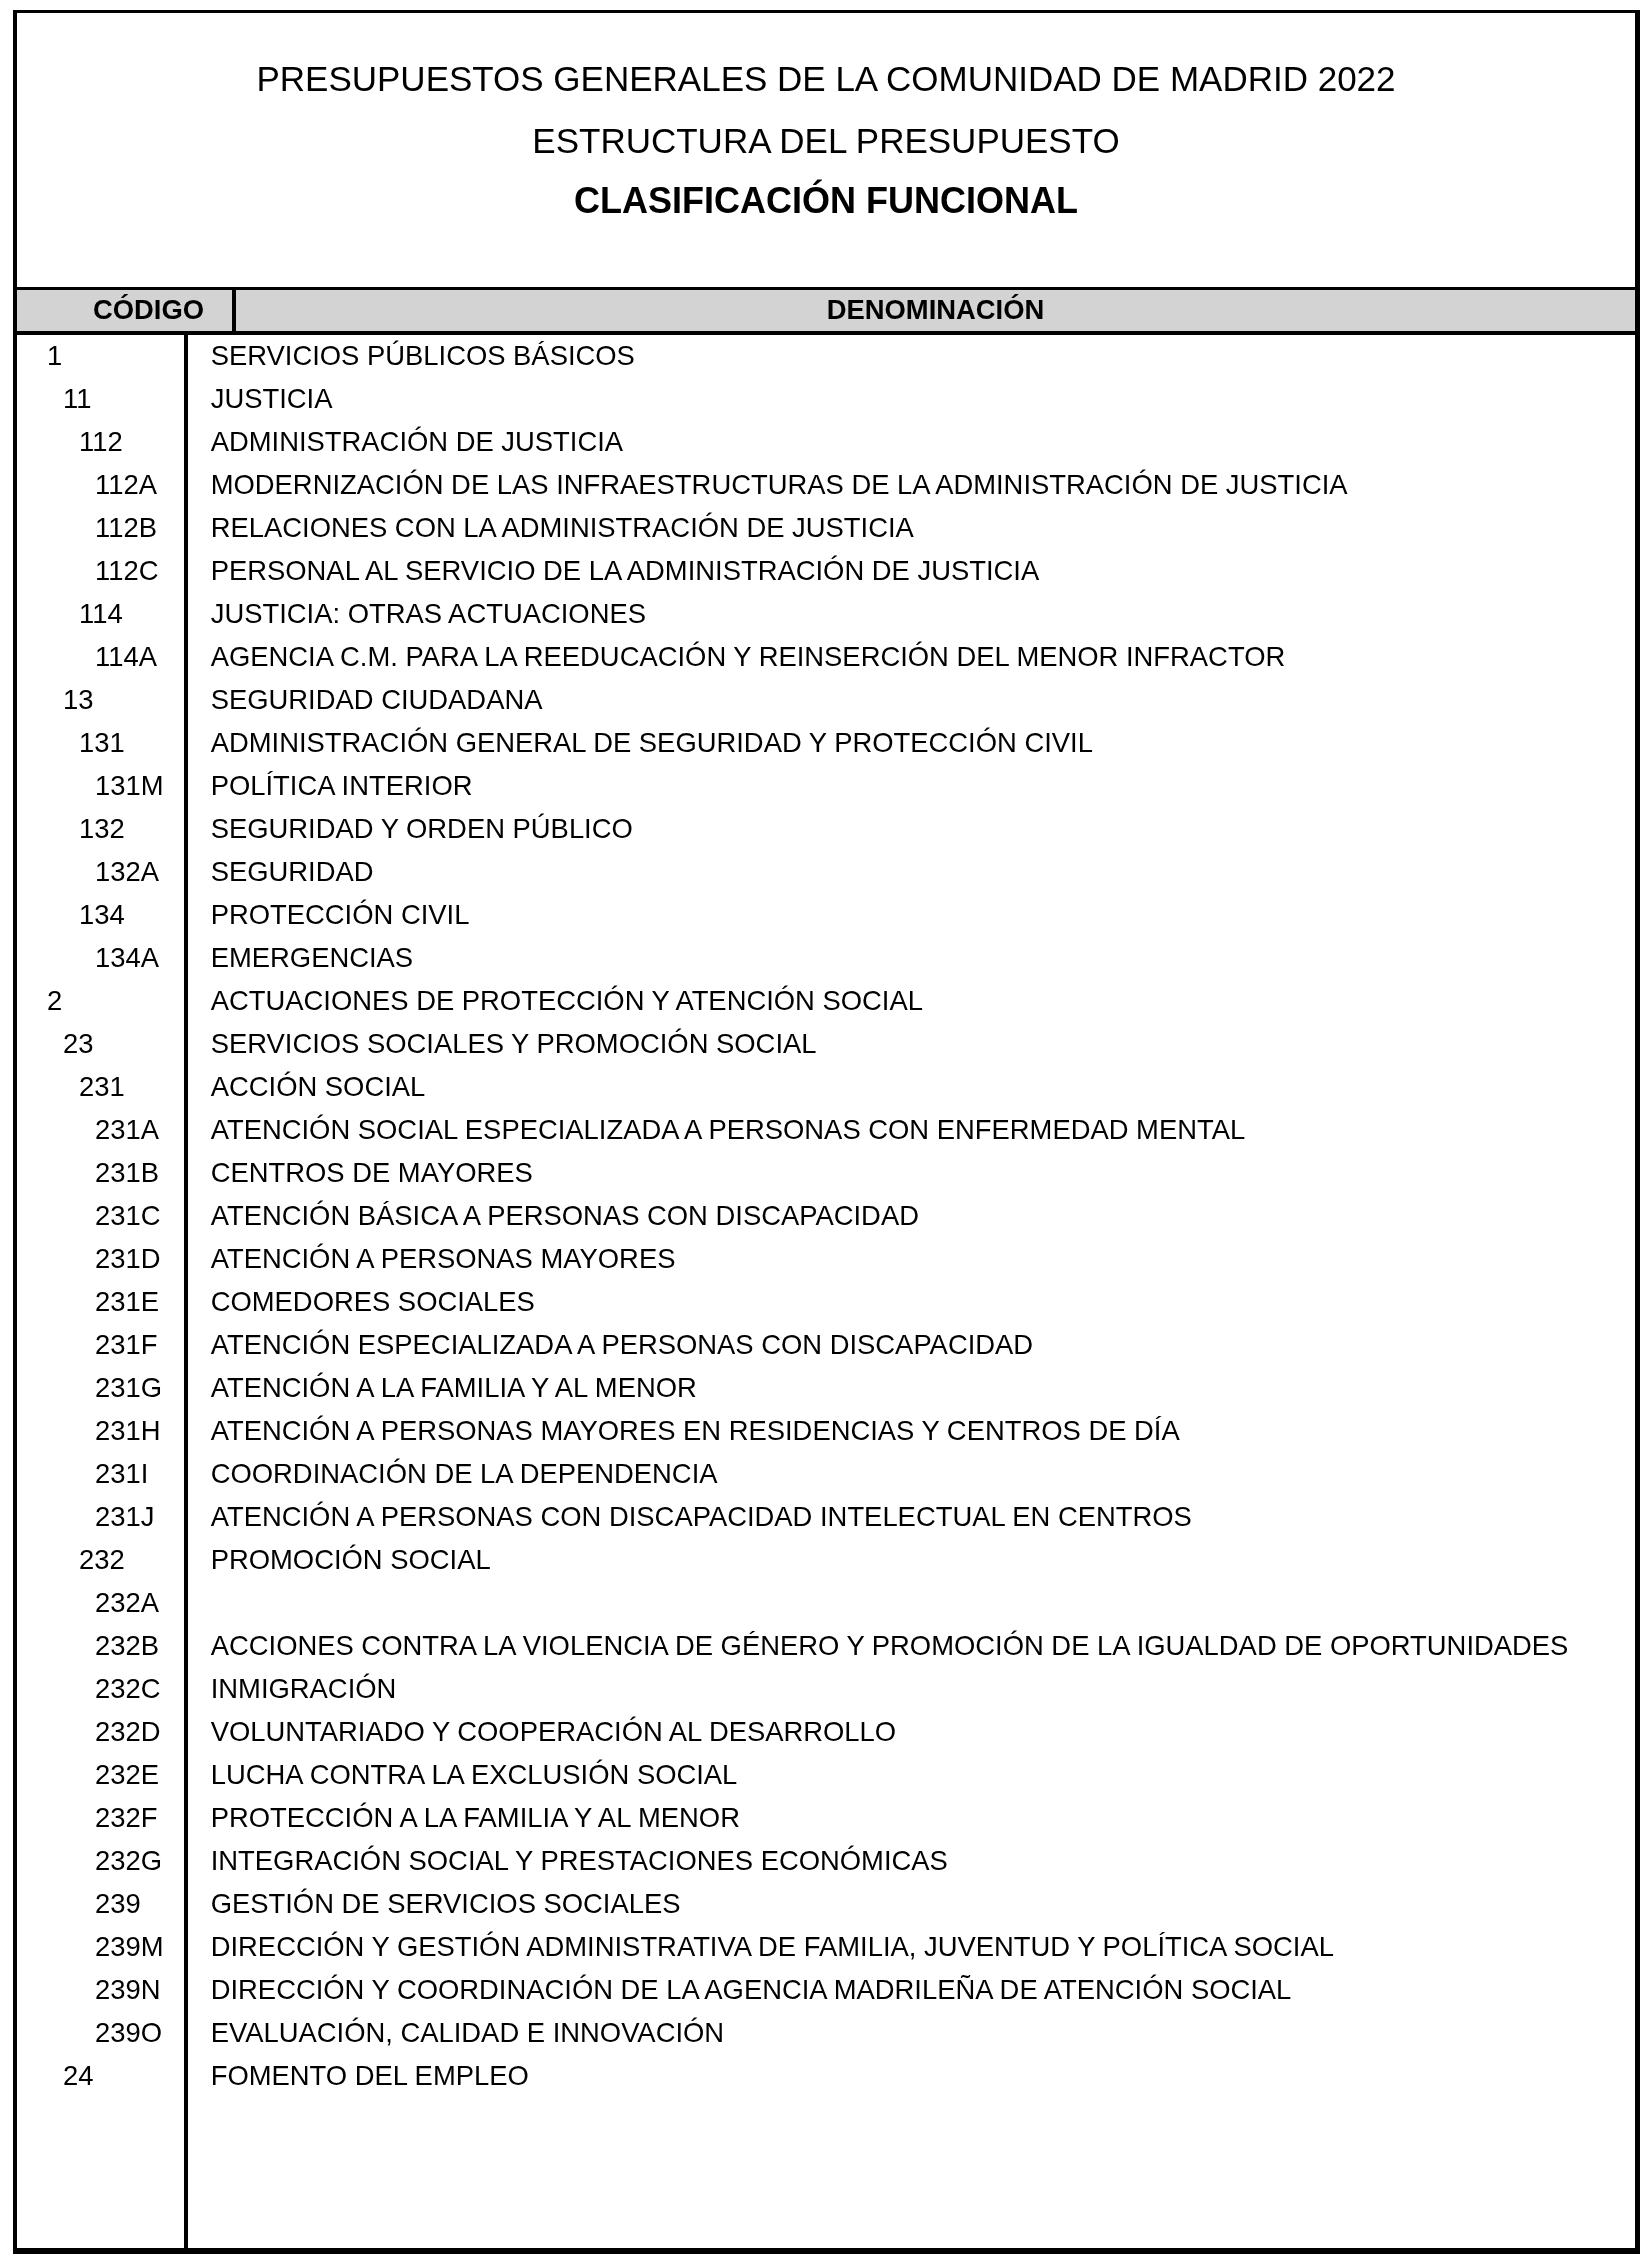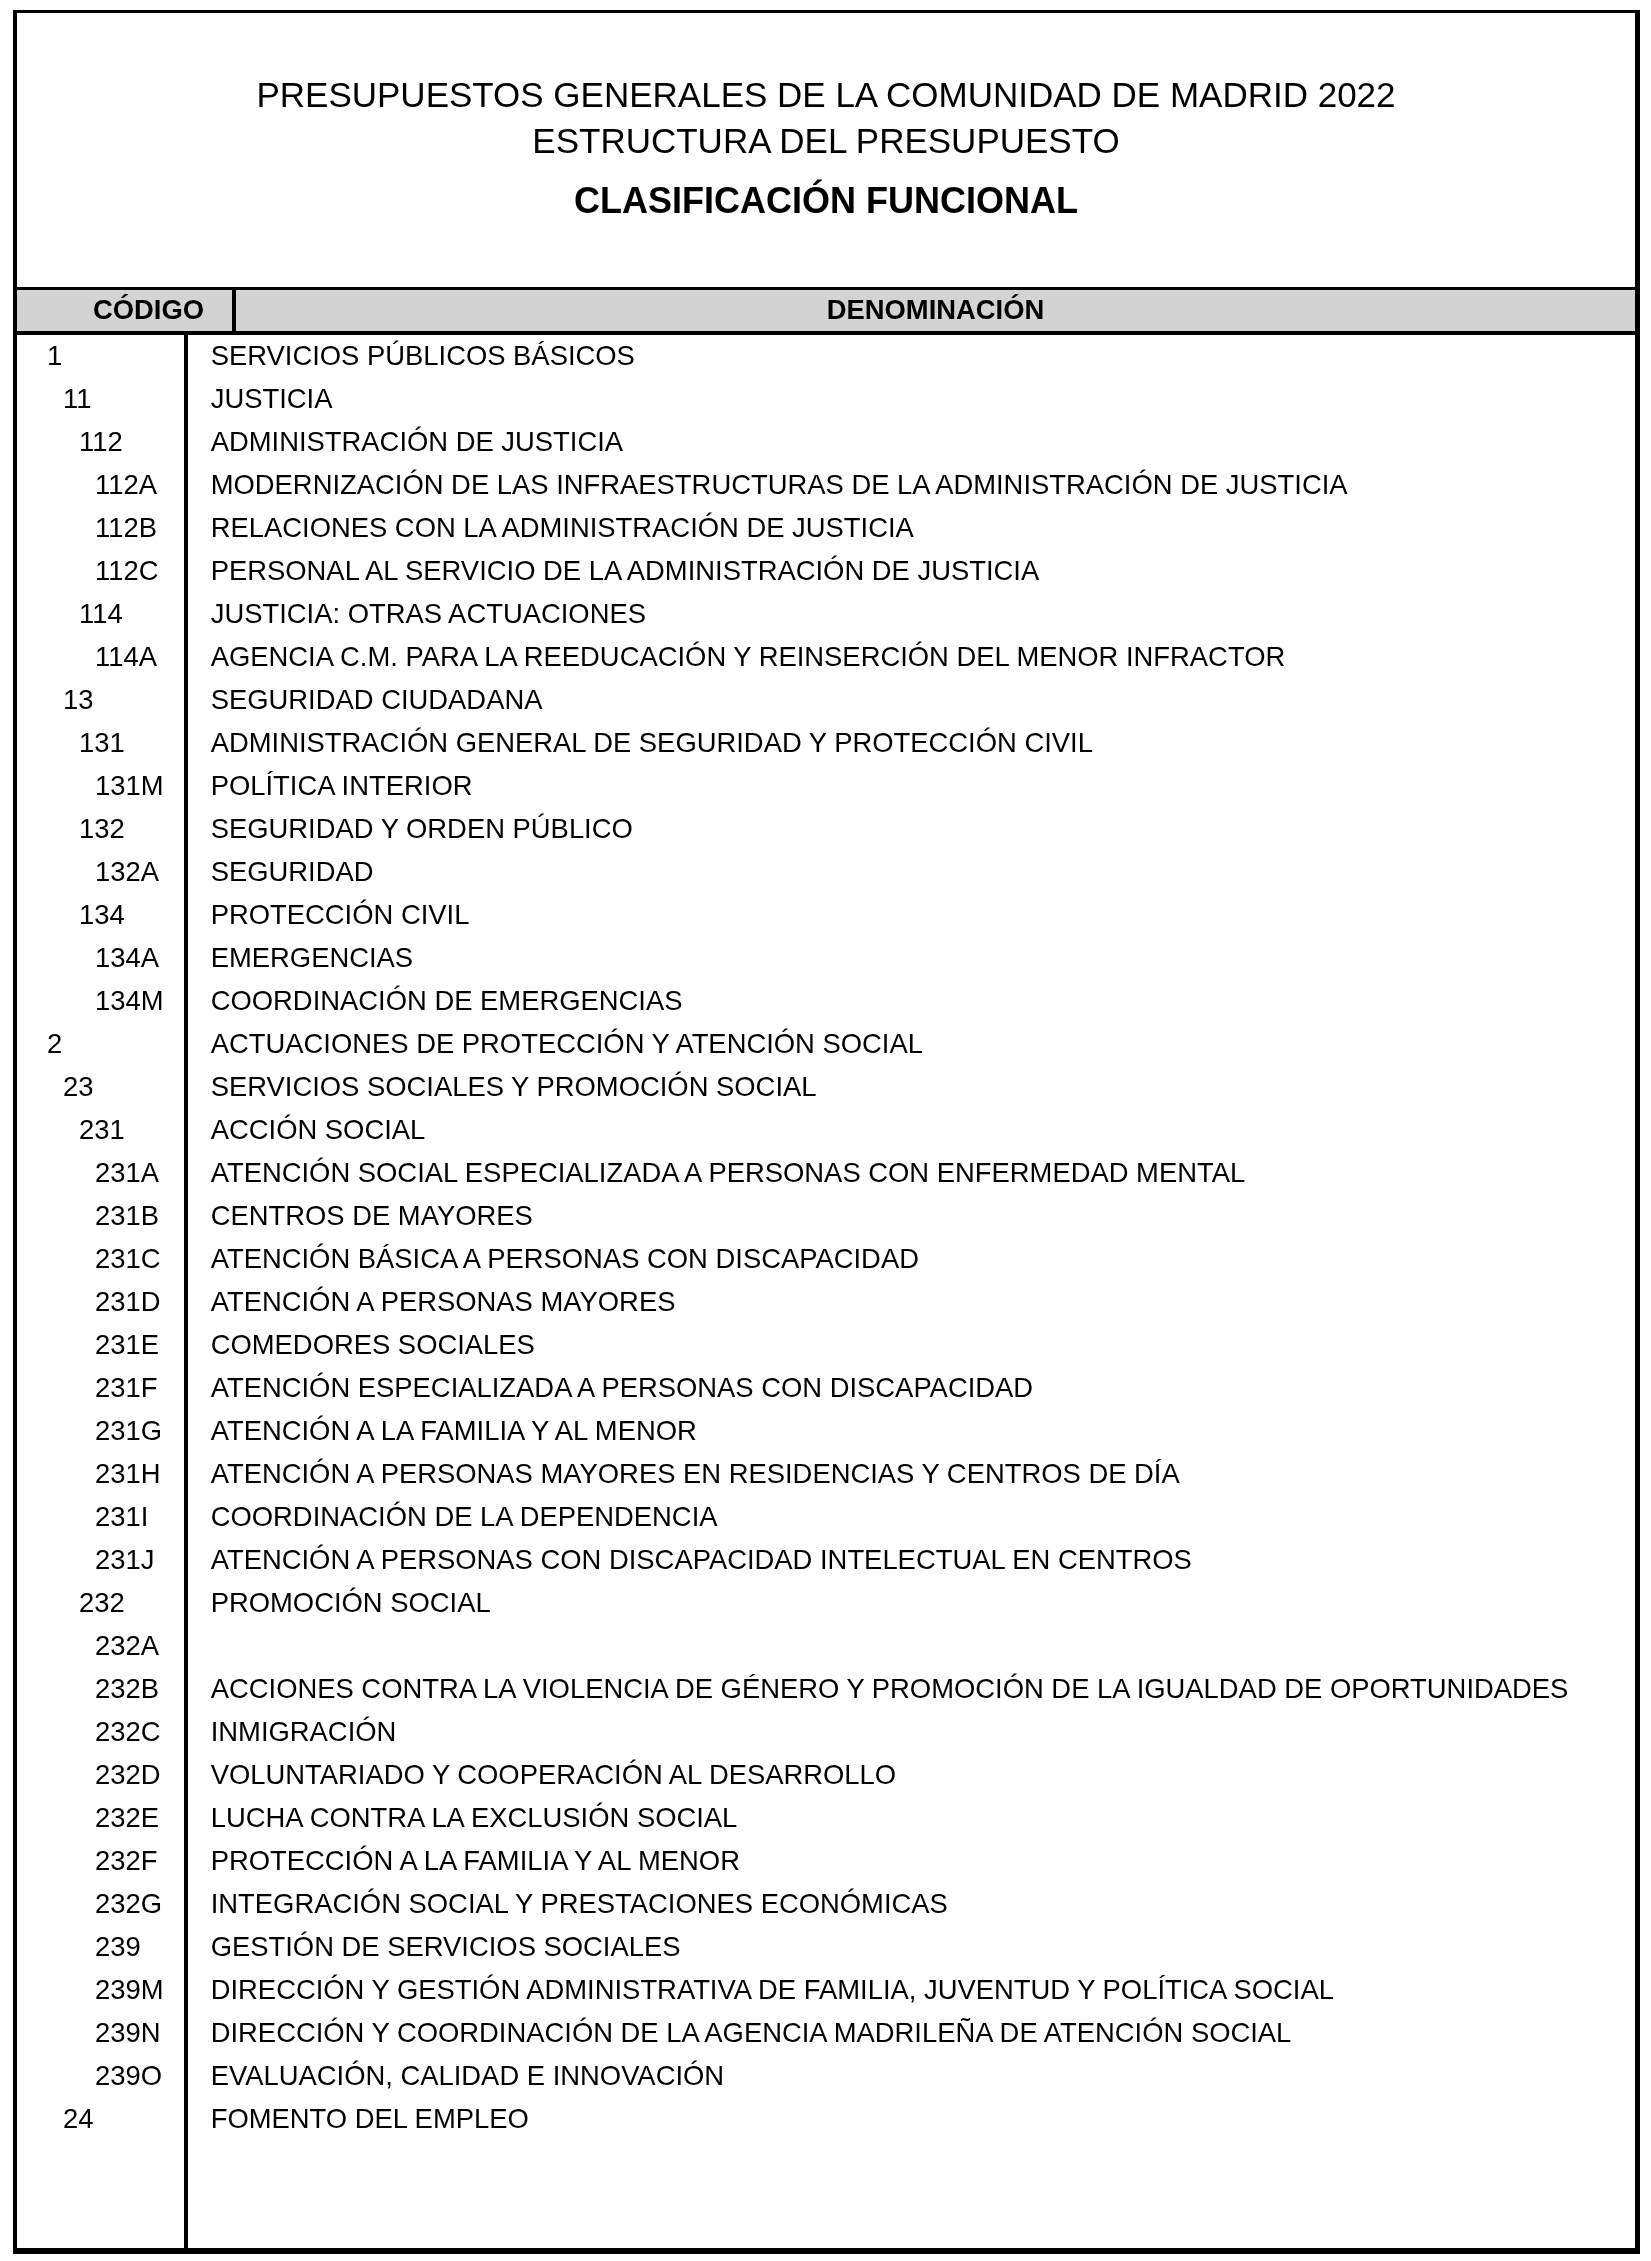--- a/index.html
+++ b/index.html
@@ -22,21 +22,21 @@
     box-sizing:border-box;
     border-style:solid;border-color:var(--ink);
     border-width:3.6px 5.8px 6.5px 4.3px;
   }
   .title-block{position:absolute;left:0;top:0;width:100%;height:274px;}
   .title-line{
     position:absolute;left:0;width:100%;
     text-align:center;line-height:35px;font-size:35px;
     white-space:nowrap;
   }
-  .t1{top:64px;}
+  .t1{top:48px;}
   .t2{top:110px;}
   .t3{top:170px;font-size:36px;line-height:36px;font-weight:bold;}
 
   .header-row{
     position:absolute;left:0;top:274px;width:100%;height:48px;
     box-sizing:border-box;
     border-top:3.6px solid var(--ink);
     border-bottom:4.3px solid var(--ink);
     background:var(--header-bg);
     display:flex;
@@ -155,24 +155,20 @@
   <div class="trow">
     <span class="code" style="margin-left: 62px;">134</span>
     <span class="denom">PROTECCIÓN CIVIL</span>
   </div>
 
   <div class="trow">
     <span class="code" style="margin-left: 78px;">134A</span>
     <span class="denom">EMERGENCIAS</span>
   </div>
 
-  <div class="trow">
-    <span class="code" style="margin-left: 78px;">134M</span>
-    <span class="denom">COORDINACIÓN DE EMERGENCIAS</span>
-  </div>
 
   <div class="trow">
     <span class="code" style="margin-left: 30px;">2</span>
     <span class="denom">ACTUACIONES DE PROTECCIÓN Y ATENCIÓN SOCIAL</span>
   </div>
 
   <div class="trow">
     <span class="code" style="margin-left: 46px;">23</span>
     <span class="denom">SERVICIOS SOCIALES Y PROMOCIÓN SOCIAL</span>
   </div>

